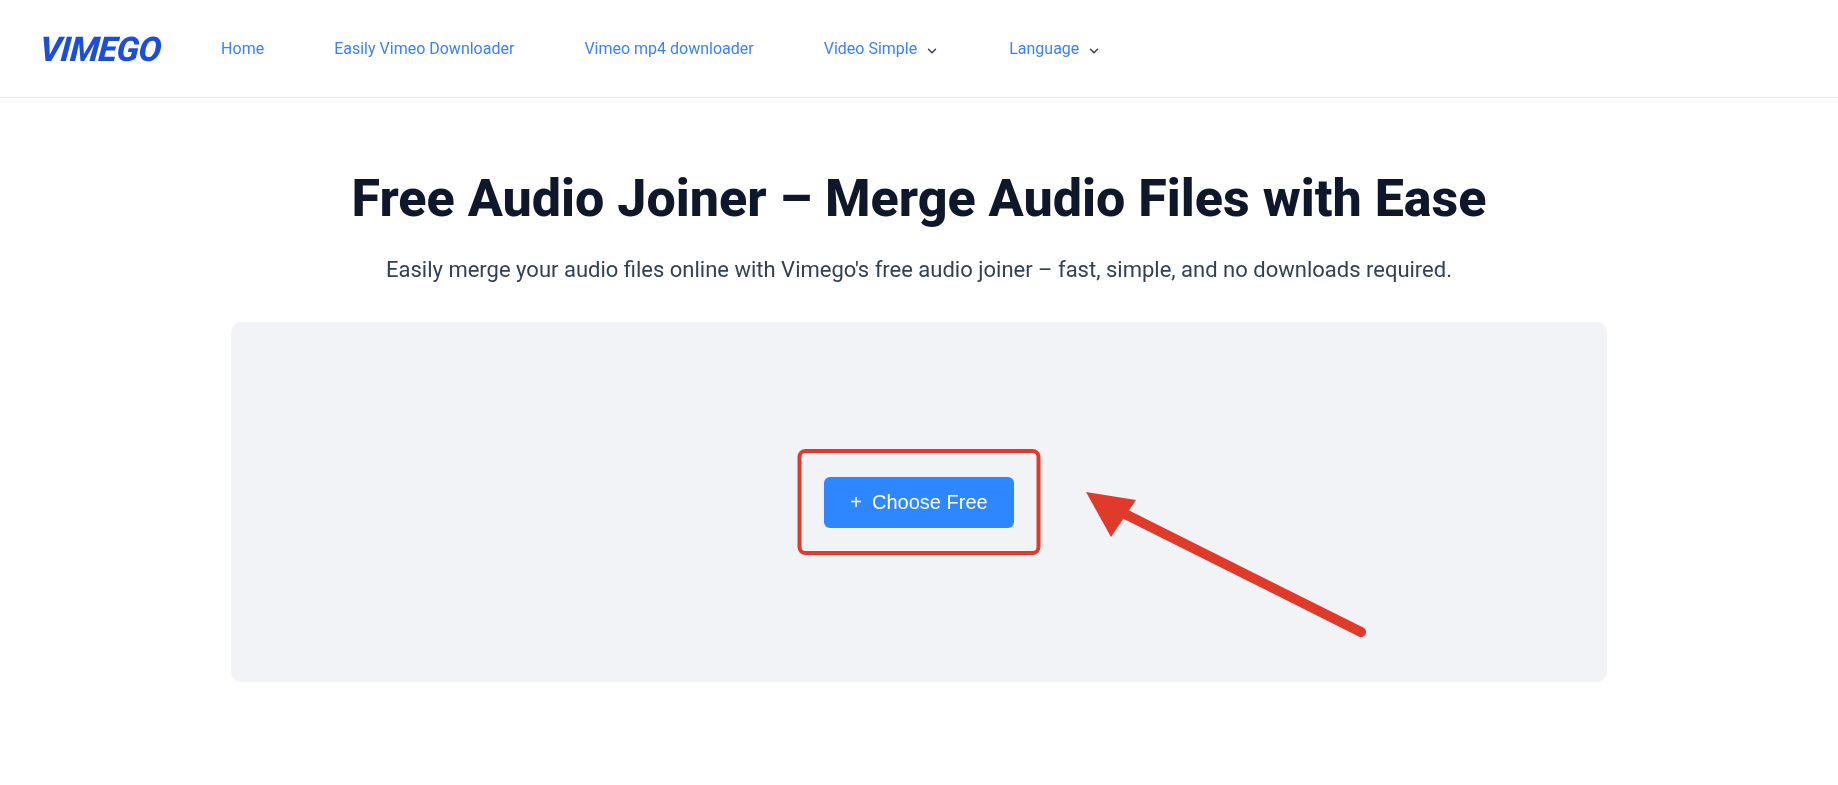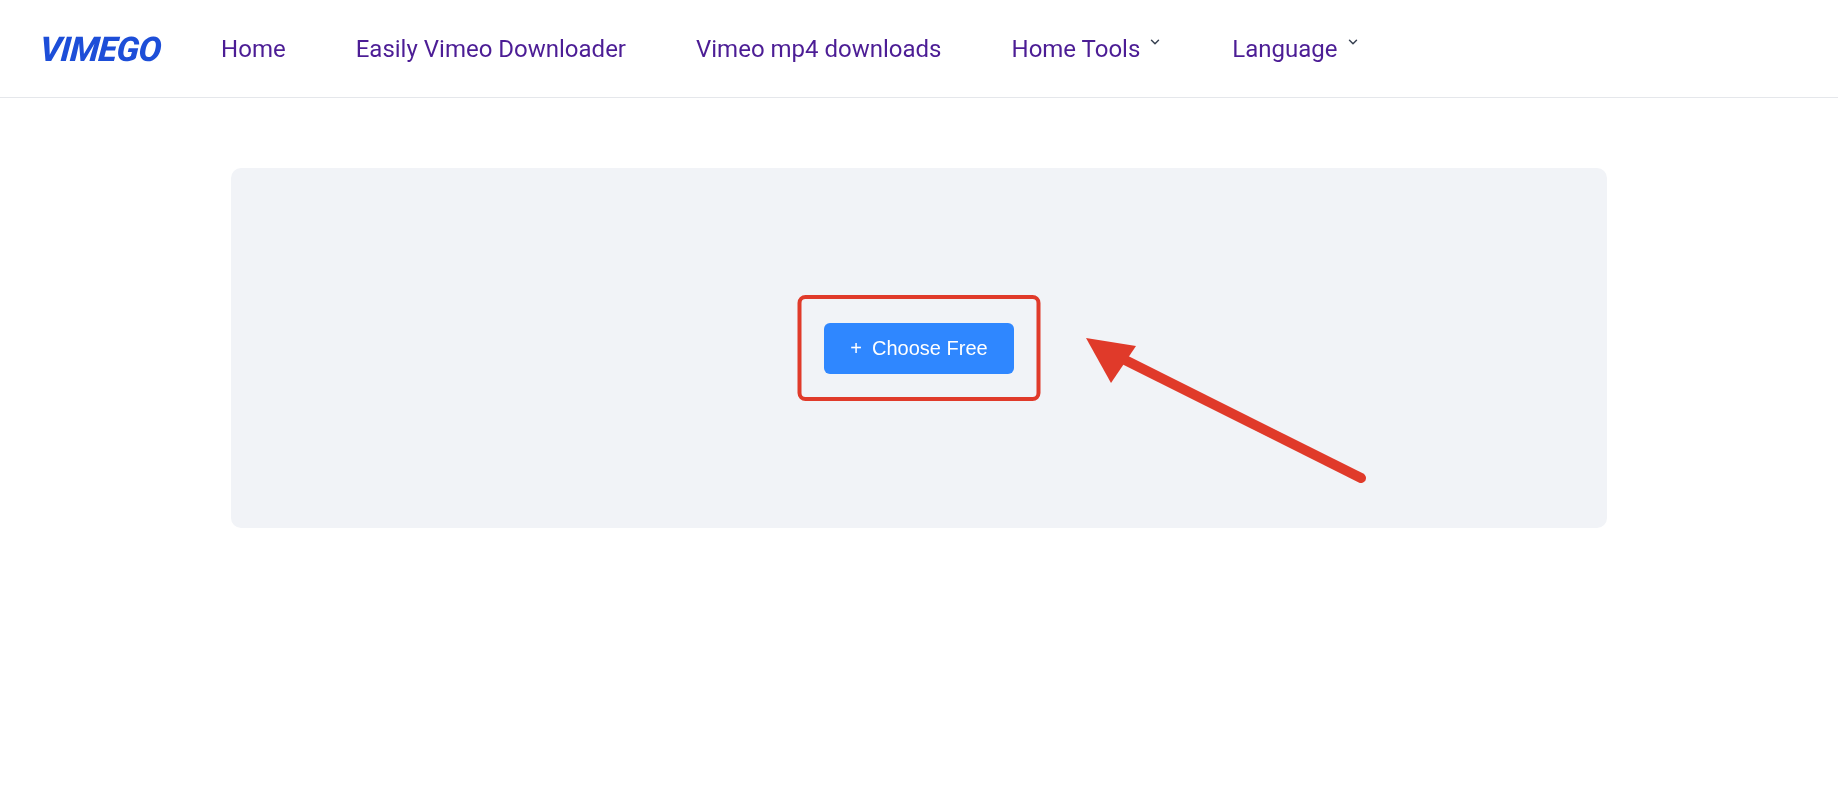--- a/index.html
+++ b/index.html
@@ -24,25 +24,25 @@
     font-style: italic;
     margin-right: 60px;
     transform: skewX(-5deg);
   }
   nav {
     display: flex;
     gap: 70px;
     align-items: center;
   }
   .nav-item {
-    font-size: 24px;
-    color: #4c1d95;
+    font-size: 16px;
+    color: #3b82f6;
     cursor: pointer;
     display: flex;
-    align-items: flex-start;
+    align-items: flex-end;
     gap: 8px;
   }
   .chevron {
     display: inline-block;
   }
   .chevron svg { display: block; }
   main {
     width: 1376px;
     margin: 0 auto;
     padding-top: 70px;
@@ -106,42 +106,44 @@
 <header>
   <div class="logo">VIMEGO</div>
   <nav>
     <div class="nav-item">
       <span>Home</span>
     </div>
     <div class="nav-item">
       <span>Easily Vimeo Downloader</span>
     </div>
     <div class="nav-item">
-      <span>Vimeo mp4 downloads</span>
+      <span>Vimeo mp4 downloader</span>
     </div>
     <div class="nav-item">
-      <span>Home Tools</span>
+      <span>Video Simple</span>
       <span class="chevron">
         <svg width="14" height="14" viewBox="0 0 24 24" fill="none" stroke="#374151" stroke-width="2.5" stroke-linecap="round" stroke-linejoin="round">
             <polyline points="6 9 12 15 18 9"></polyline>
           </svg>
       </span>
     </div>
     <div class="nav-item">
       <span>Language</span>
       <span class="chevron">
         <svg width="14" height="14" viewBox="0 0 24 24" fill="none" stroke="#374151" stroke-width="2.5" stroke-linecap="round" stroke-linejoin="round">
             <polyline points="6 9 12 15 18 9"></polyline>
           </svg>
       </span>
     </div>
   </nav>
 </header>
 
 <main>
+  <h1>Free Audio Joiner – Merge Audio Files with Ease</h1>
+  <p class="subtitle">Easily merge your audio files online with Vimego's free audio joiner – fast, simple, and no downloads required.</p>
 
   <div class="upload-area">
     <button class="choose-file-btn">
       <span class="plus-icon">+</span>
       <span>Choose Free</span>
     </button>
 
     <div class="highlight-box"></div>
 
     <div class="arrow-annotation">

